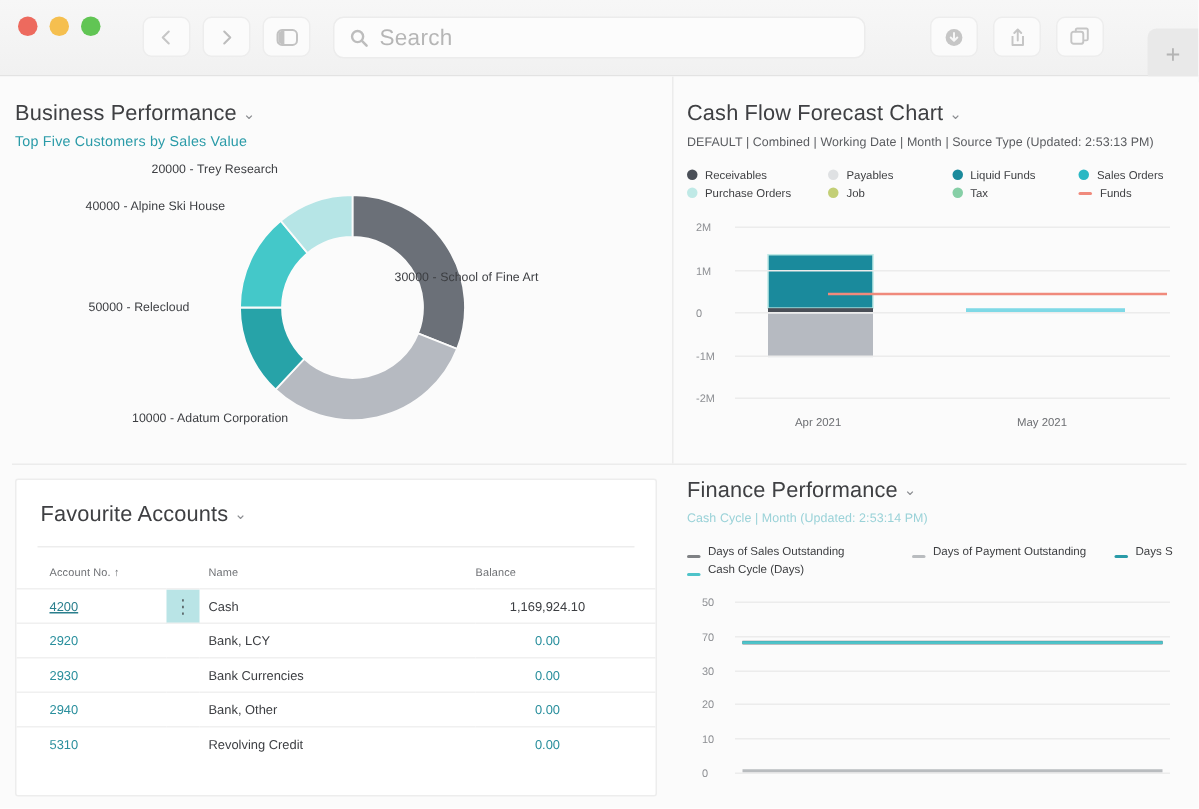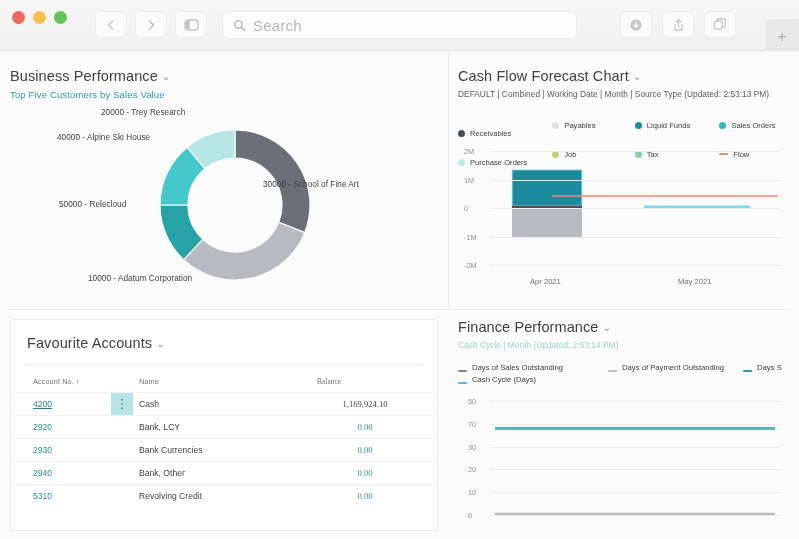--- a/index.html
+++ b/index.html
@@ -65,21 +65,21 @@
   
   #bp { position:absolute; left:10px; top:17px; width:430px; height:235px; }
   #donut-wrap { position:absolute; left:0; top:40px; width:430px; height:195px; }
   .donut-label { position:absolute; font-size:8.2px; color:#3c3e42; white-space:nowrap; letter-spacing:.05px; }
 
   
   #cf { position:absolute; left:458px; top:17px; width:335px; height:235px; }
   .cf-legend { position:absolute; left:0; top:44px; width:335px; }
   .cf-legend .row { display:flex; margin-bottom:3px; }
   .cf-legend .item { display:flex; align-items:center; gap:5px; font-size:7.6px; color:#3f4043; }
-  .cf-legend .i1{width:96px;margin-top:17px;} .cf-legend .i2{width:84px;} .cf-legend .i3{width:86px;} .cf-legend .i4{width:75px;}
+  .cf-legend .i1{width:96px;} .cf-legend .i2{width:84px;} .cf-legend .i3{width:86px;} .cf-legend .i4{width:75px;}
   .sw { width:7px; height:7px; border-radius:50%; flex:none; }
   .sw-line { width:9px; height:2px; flex:none; border-radius:1px; }
 
   .cf-plot { position:absolute; left:0; top:75px; width:335px; height:160px; }
   .ax-lbl { position:absolute; font-size:7.3px; color:#8e9094; }
   .grid-line { position:absolute; height:1px; background:#ececec; }
   .x-lbl { position:absolute; font-size:7.6px; color:#6d6f73; }
 
   
   #fa {
@@ -90,21 +90,21 @@
   #fa .rule { margin:13px 14px 0 14px; height:1px; background:#ededed; }
   table.accts { width:100%; border-collapse:collapse; margin-top:6px; table-layout:fixed; }
   table.accts th {
     font-size:7.3px; font-weight:400; color:#6f7175; text-align:left;
     padding:6px 0 6px 0; letter-spacing:.1px;
   }
   table.accts td { font-size:8.6px; color:#3c3e42; padding:6px 0; border-top:1px solid #f0f0f0; }
   .col-acc{width:100px; padding-left:22px !important;}
   .col-dots{width:22px;}
   .col-name{width:auto; padding-left:6px !important;}
-  .col-bal{width:120px; text-align:center; padding-right:24px !important;font-family:Liberation Serif, serif;}
+  .col-bal{width:120px; text-align:center; padding-right:24px !important;}
   .acct-link { color:#2a8f9d; }
   .acct-link.active { color:#2a7f8d; text-decoration:underline; }
   .bal-link { color:#2a8f9d; }
   .bal-plain { color:#3c3e42; }
   .dots-cell { background:#b9e4e6; text-align:center; color:#4b6a6d; font-size:8px; letter-spacing:0; line-height:1; }
   .dots-cell span { display:block; transform:scaleY(1.5); }
 
   
   #fp { position:absolute; left:458px; top:268px; width:335px; height:212px; }
   .fp-legend { position:absolute; left:0; top:44px; width:345px; }
@@ -244,21 +244,21 @@
           <div class="item i2">
             <span class="sw" style="background:#c3cf76"></span>
             <span>Job</span>
           </div>
           <div class="item i3">
             <span class="sw" style="background:#86cfa6"></span>
             <span>Tax</span>
           </div>
           <div class="item i4">
             <span class="sw-line" style="background:#f08a7c"></span>
-            <span>Flow</span>
+            <span>Funds</span>
           </div>
         </div>
       </div>
 
       <div class="cf-plot">
         <div id="cf-axes">
             <div class="grid-line" style="left: 32px; top: 8px; width: 290px;"></div>
             <div class="ax-lbl" style="left: 6px; top: 4px;">2M</div>
             <div class="grid-line" style="left: 32px; top: 36.5px; width: 290px;"></div>
             <div class="ax-lbl" style="left: 6px; top: 32.5px;">1M</div>

